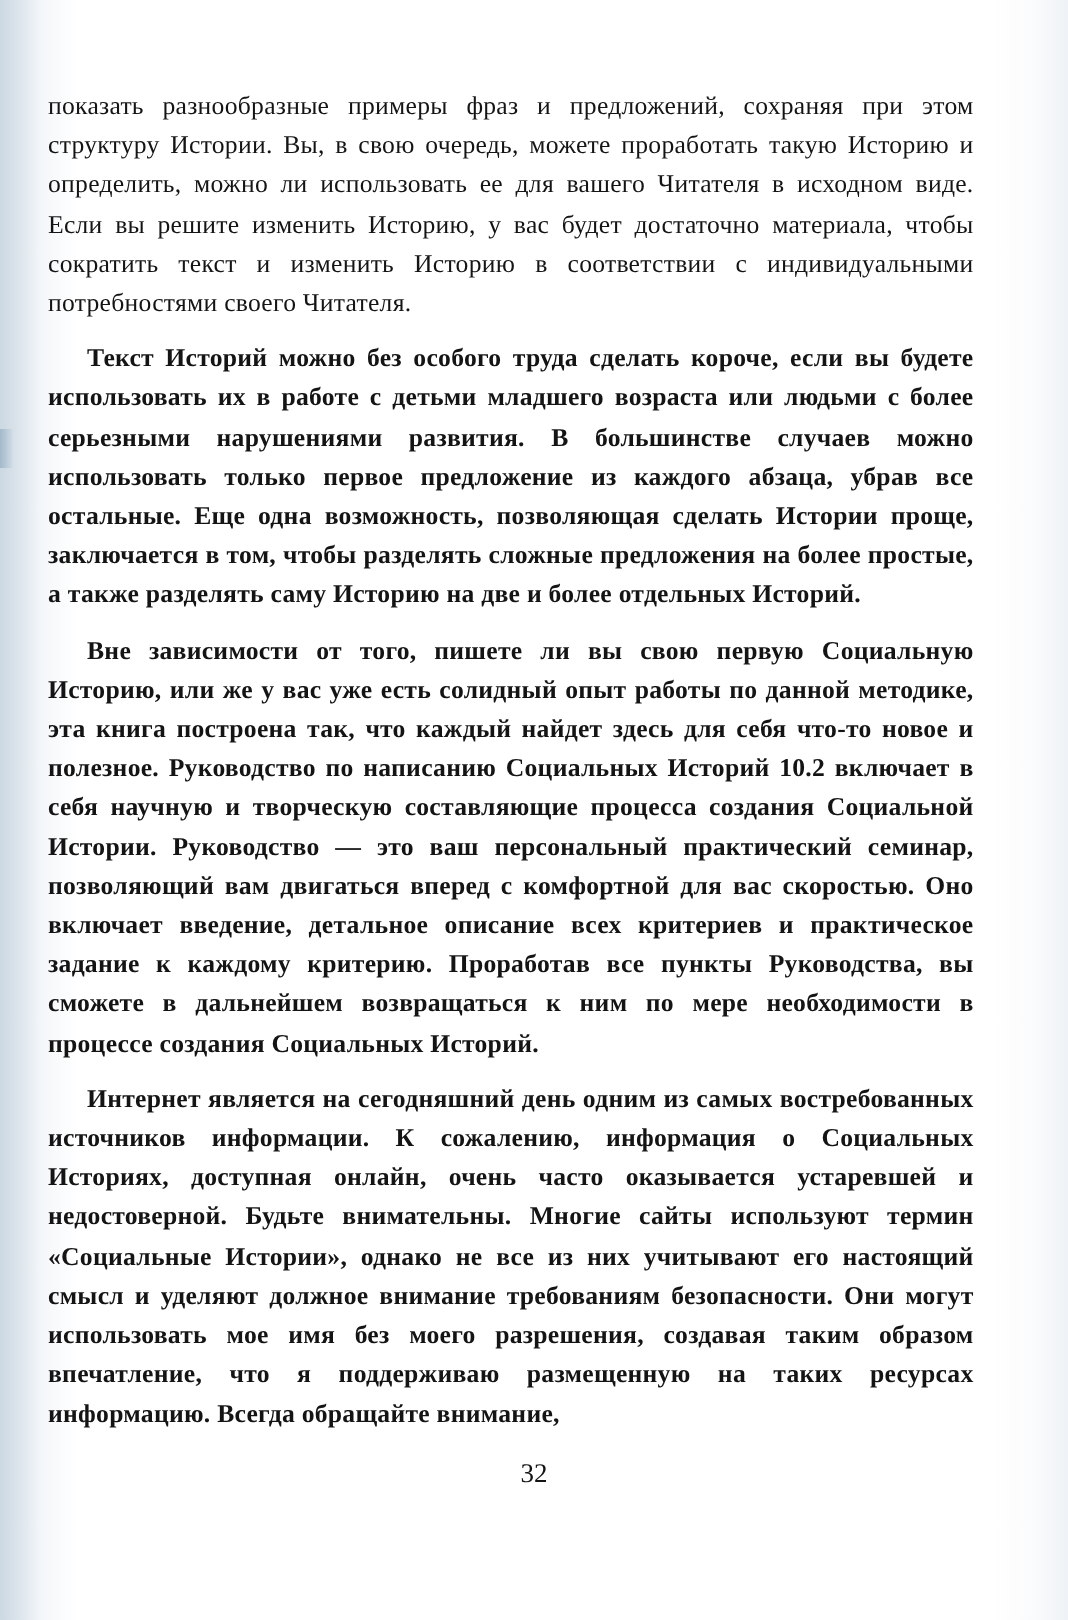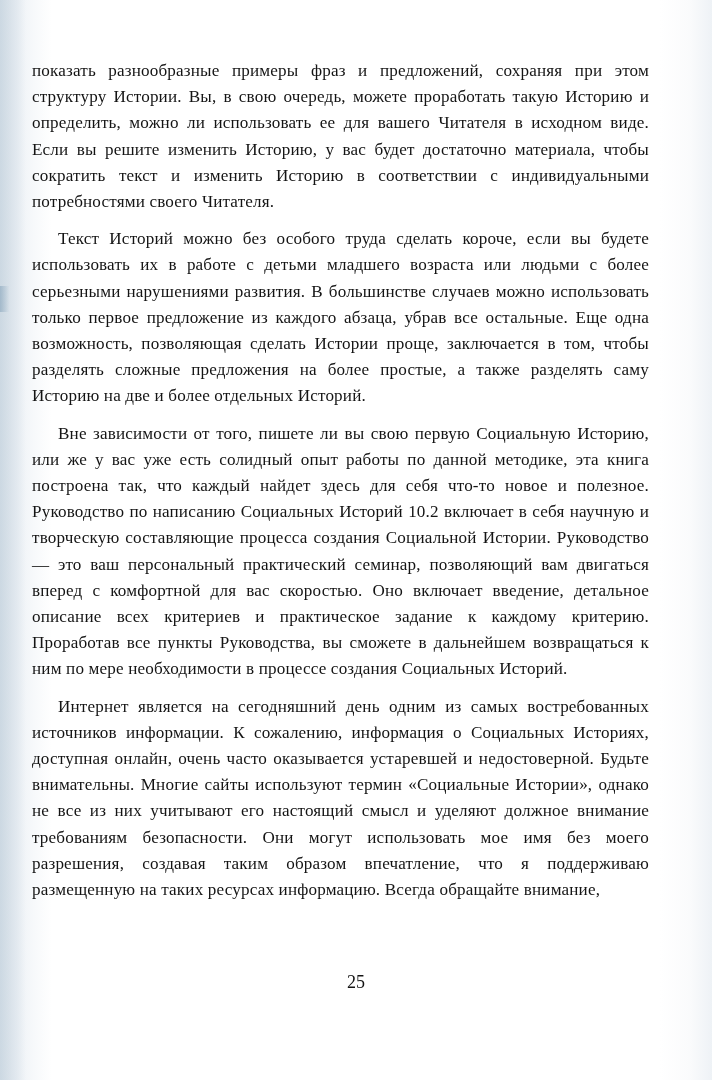--- a/index.html
+++ b/index.html
@@ -60,20 +60,21 @@
     text-align: justify;
     text-justify: inter-word;
     hyphens: manual;
     letter-spacing: 0.01em;
   }
   p.para + p.para {
     margin-top: 11px;
   }
   p.indent {
     text-indent: 26px;
+    font-weight: bold;
   }
 
   .page-number {
     position: absolute;
     left: 0;
     right: 0;
     top: 972px;
     text-align: center;
     font-size: 18px;
     color: #141414;
@@ -87,14 +88,14 @@
   <div class="spine-shadow"></div>
   <div class="edge-mark"></div>
 
   <div class="text-column">
     <p class="para">показать разнообразные примеры фраз и предложений, сохраняя при этом структуру Истории. Вы, в свою очередь, можете проработать такую Историю и определить, можно ли использовать ее для вашего Читателя в исходном виде. Если вы решите изменить Историю, у вас будет достаточно материала, чтобы сократить текст и изменить Историю в соответствии с индивидуальными потребностями своего Читателя.</p>
     <p class="para indent">Текст Историй можно без особого труда сделать короче, если вы будете использовать их в работе с детьми младшего возраста или людьми с более серьезными нарушениями развития. В большинстве случаев можно использовать только первое предложение из каждого абзаца, убрав все остальные. Еще одна возможность, позволяющая сделать Истории проще, заключается в том, чтобы разделять сложные предложения на более простые, а также разделять саму Историю на две и более отдельных Историй.</p>
     <p class="para indent">Вне зависимости от того, пишете ли вы свою первую Социальную Историю, или же у вас уже есть солидный опыт работы по данной методике, эта книга построена так, что каждый найдет здесь для себя что-то новое и полезное. Руководство по написанию Социальных Историй 10.2 включает в себя научную и творческую составляющие процесса создания Социальной Истории. Руководство — это ваш персональный практический семинар, позволяющий вам двигаться вперед с комфортной для вас скоростью. Оно включает введение, детальное описание всех критериев и практическое задание к каждому критерию. Проработав все пункты Руководства, вы сможете в дальнейшем возвращаться к ним по мере необходимости в процессе создания Социальных Историй.</p>
     <p class="para indent">Интернет является на сегодняшний день одним из самых востребованных источников информации. К сожалению, информация о Социальных Историях, доступная онлайн, очень часто оказывается устаревшей и недостоверной. Будьте внимательны. Многие сайты используют термин «Социальные Истории», однако не все из них учитывают его настоящий смысл и уделяют должное внимание требованиям безопасности. Они могут использовать мое имя без моего разрешения, создавая таким образом впечатление, что я поддерживаю размещенную на таких ресурсах информацию. Всегда обращайте внимание,</p>
   </div>
 
-  <div class="page-number">25</div>
+  <div class="page-number">32</div>
 </div>
 
 </body></html>

